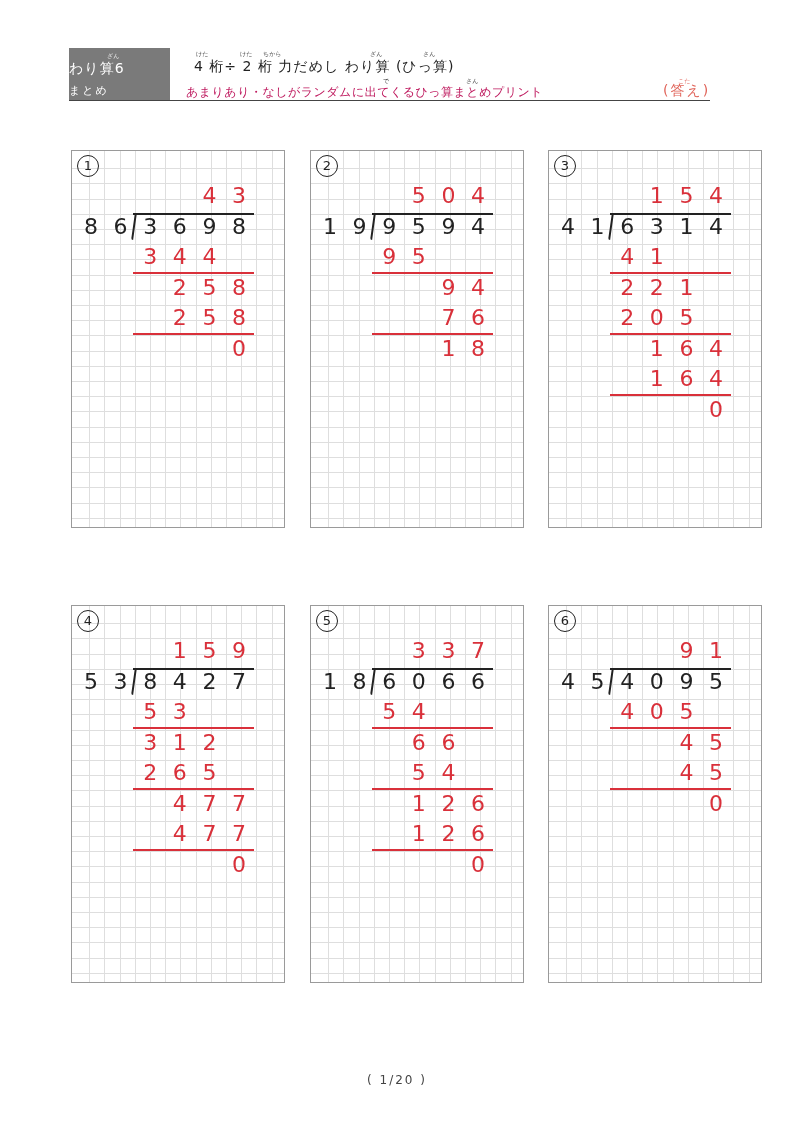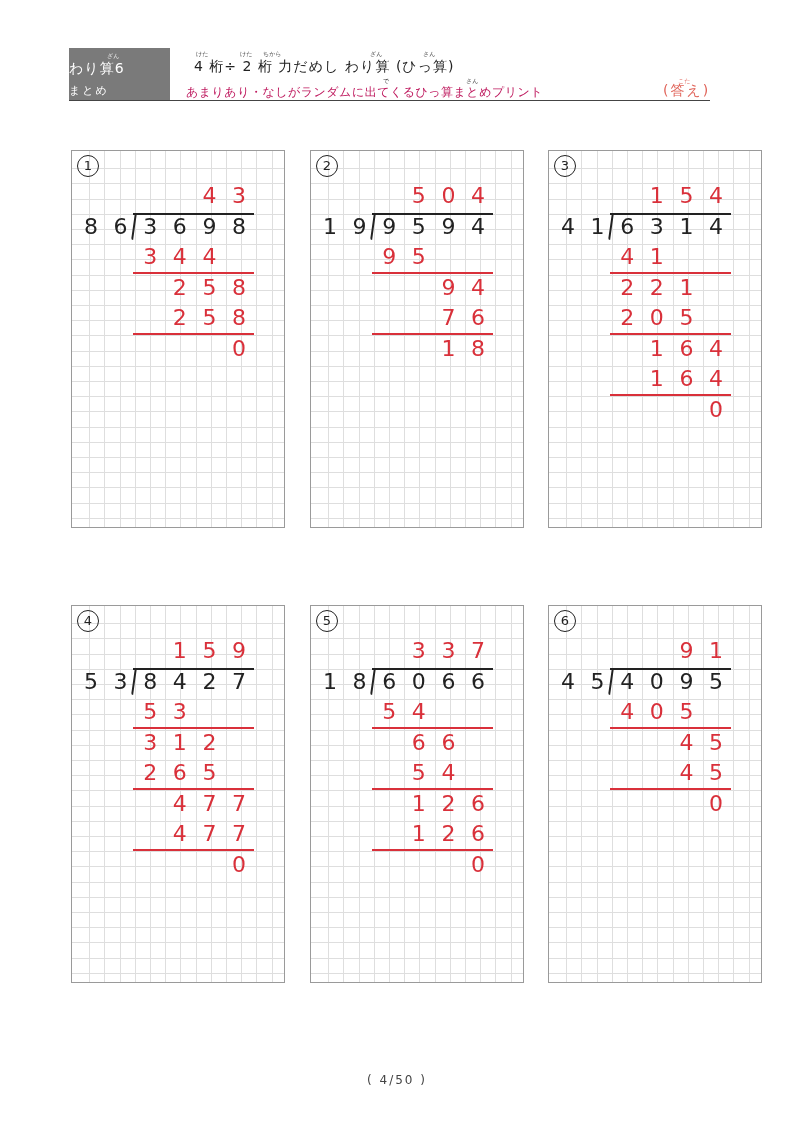--- a/index.html
+++ b/index.html
@@ -222,13 +222,13 @@
       <div class="rline" style="left: 61.2px; top: 120.5px; width: 120.4px;"></div>
       <div class="cell red" style="left: 122.4px; top: 121.5px;">4</div>
       <div class="cell red" style="left: 152px; top: 121.5px;">5</div>
       <div class="cell red" style="left: 122.4px; top: 152px;">4</div>
       <div class="cell red" style="left: 152px; top: 152px;">5</div>
       <div class="rline" style="left: 61.2px; top: 181.5px; width: 120.4px;"></div>
       <div class="cell red" style="left: 152px; top: 182.5px;">0</div>
     </div>
   </div>
 
-<div class="footer">( 4/50 )</div>
+<div class="footer">( 1/20 )</div>
 
 </body></html>

